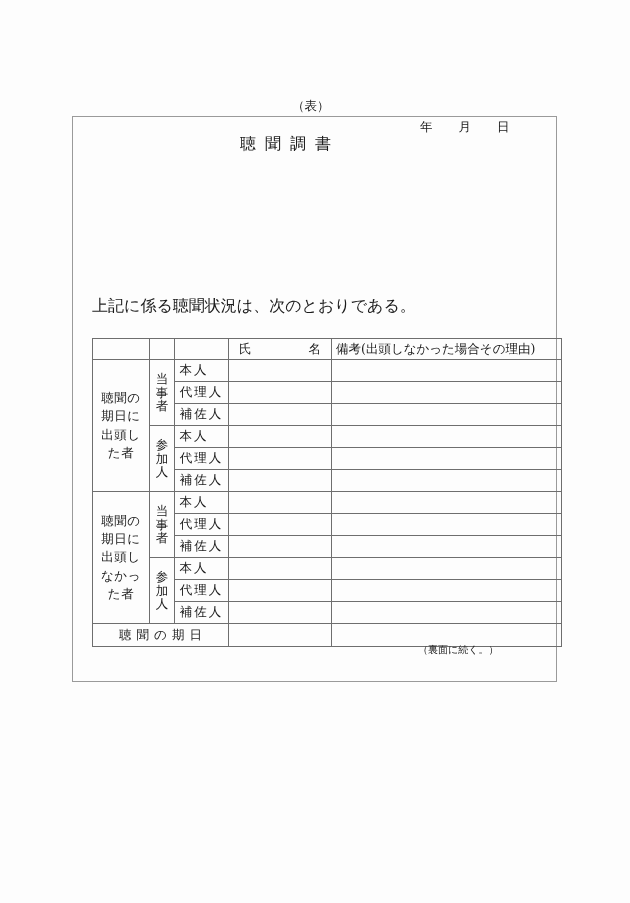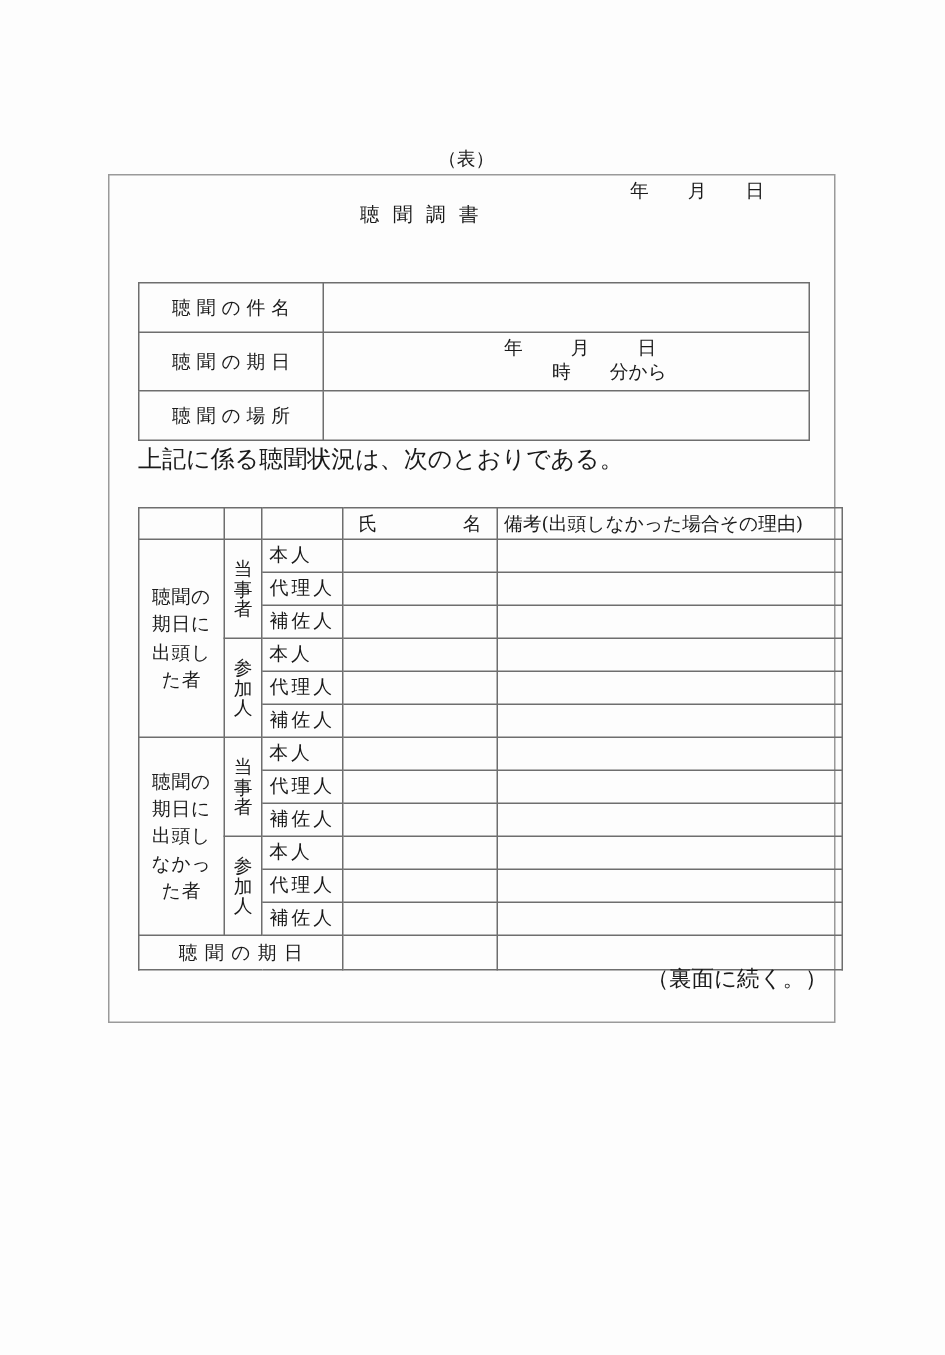--- a/index.html
+++ b/index.html
@@ -55,21 +55,21 @@
     font-size: 12.5px;
     white-space: nowrap;
   }
   .date-line span { margin-right: 22px; }
   .date-line span:last-child { margin-right: 0; }
 
   .doc-title {
     position: absolute;
     left: 240px;
     top: 134px;
-    font-size: 13px;
+    font-size: 16px;
     letter-spacing: 9px;
     white-space: nowrap;
   }
 
   
   table {
     border-collapse: collapse;
     table-layout: fixed;
     font-size: 12.5px;
   }
@@ -212,71 +212,42 @@
     padding-left: 5px;
     white-space: nowrap;
     height: 22px;
   }
 
   
   .continued {
     position: absolute;
     left: 418px;
     top: 643px;
-    font-size: 15px;
-    white-space: nowrap;
-    margin-left: 13px;
+    font-size: 10px;
+    white-space: nowrap;
   }
 </style>
 </head>
 <body>
 
 <div class="page">
 
 
   <div class="omote">（表）</div>
 
   <div class="frame"></div>
 
   <div class="date-line">
     <span>年</span>
     <span>月</span>
     <span>日</span>
   </div>
 
   <div class="doc-title">聴聞調書</div>
 
-  <table class="tbl-subject">
-    <tbody>
-      <tr>
-        <td class="label">聴聞の件名</td>
-        <td class="value"></td>
-      </tr>
-      <tr>
-        <td class="label">聴聞の期日</td>
-        <td class="value tall">
-          <div class="period-inner">
-            <div class="period-row1">
-              <span>年</span>
-              <span>月</span>
-              <span>日</span>
-            </div>
-            <div class="period-row2">
-              <span>時</span>
-              <span>分から</span>
-            </div>
-          </div>
-        </td>
-      </tr>
-      <tr>
-        <td class="label">聴聞の場所</td>
-        <td class="value"></td>
-      </tr>
-    </tbody>
-  </table>
 
   <div class="statement">上記に係る聴聞状況は、次のとおりである。</div>
 
 
   <table class="tbl-main">
     <tbody>
 
       <tr>
         <td class="c-who hd"></td>
         <td class="c-party hd"></td>

